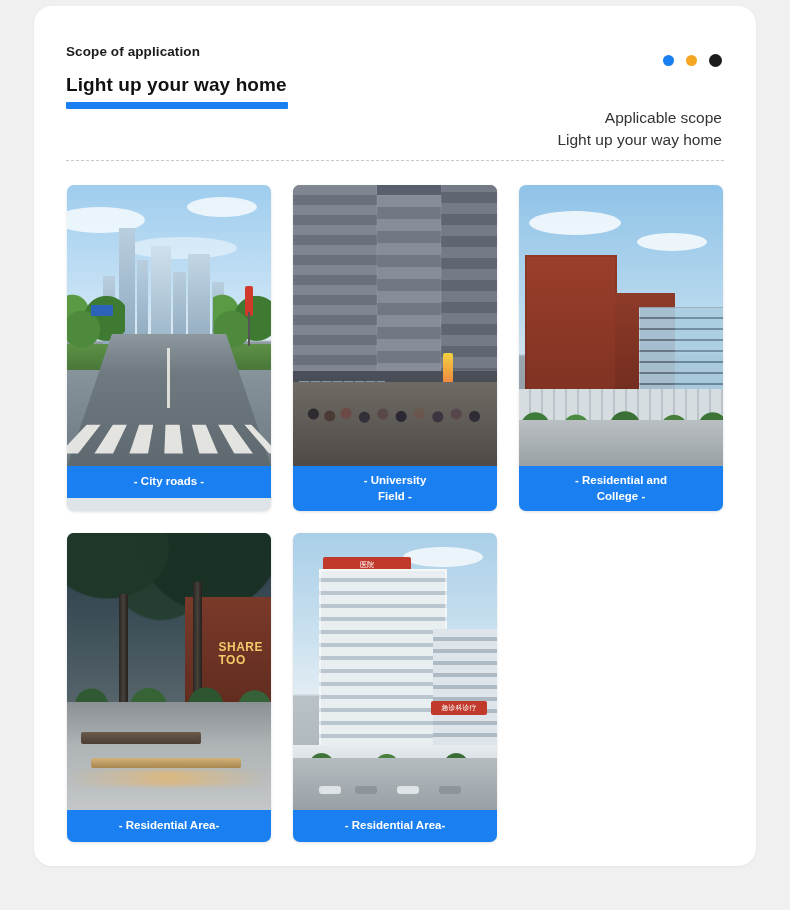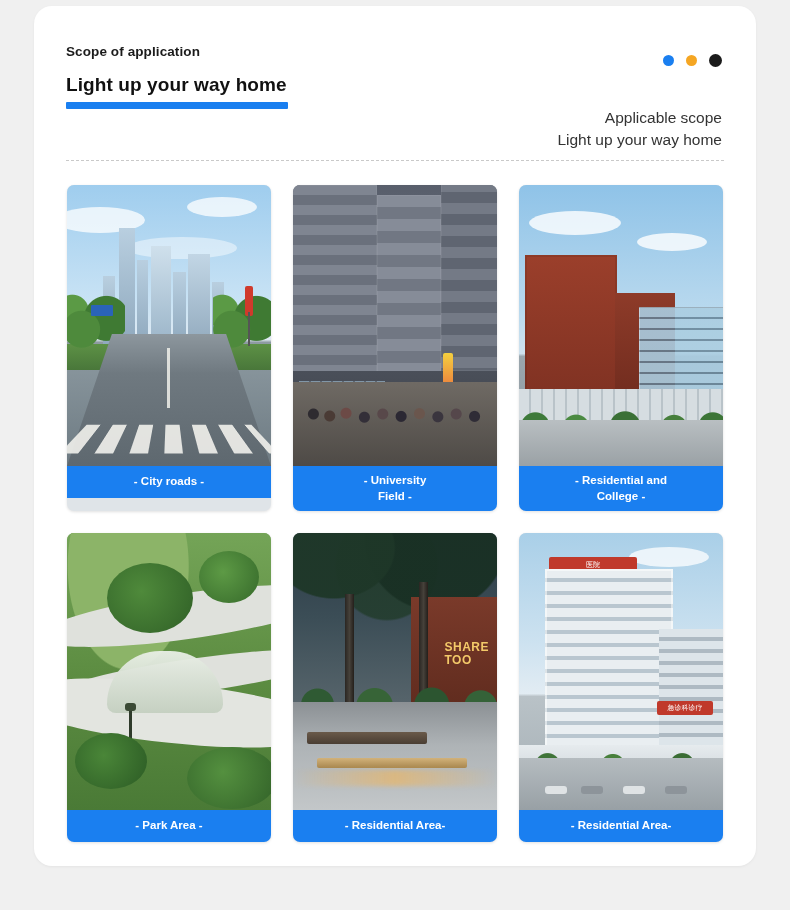--- a/index.html
+++ b/index.html
@@ -503,34 +503,20 @@
           <span class="plaza"></span>
         </div>
         <div class="caption two-line">
           <span>
             <span>- Residential and</span><br>
             <span>College -</span>
           </span>
         </div>
       </div>
 
-      <div class="tile row2">
-        <div class="photo p-park">
-          <span class="lawn"></span>
-          <span class="path"></span>
-          <span class="path2"></span>
-          <span class="tree tr1"></span>
-            <span class="tree tr2"></span>
-          <span class="dome"></span>
-          <span class="lamp"></span>
-          <span class="tree tr3"></span>
-            <span class="tree tr4"></span>
-        </div>
-        <div class="caption">- Park Area -</div>
-      </div>
 
       <div class="tile row2">
         <div class="photo p-res">
           <span class="canopy"></span>
           <span class="wall"></span>
           <div class="signtxt">SHARE<br>TOO</div>
           <span class="trunk k1"></span>
             <span class="trunk k2"></span>
           <span class="hedge"></span>
           <span class="plaza"></span>

